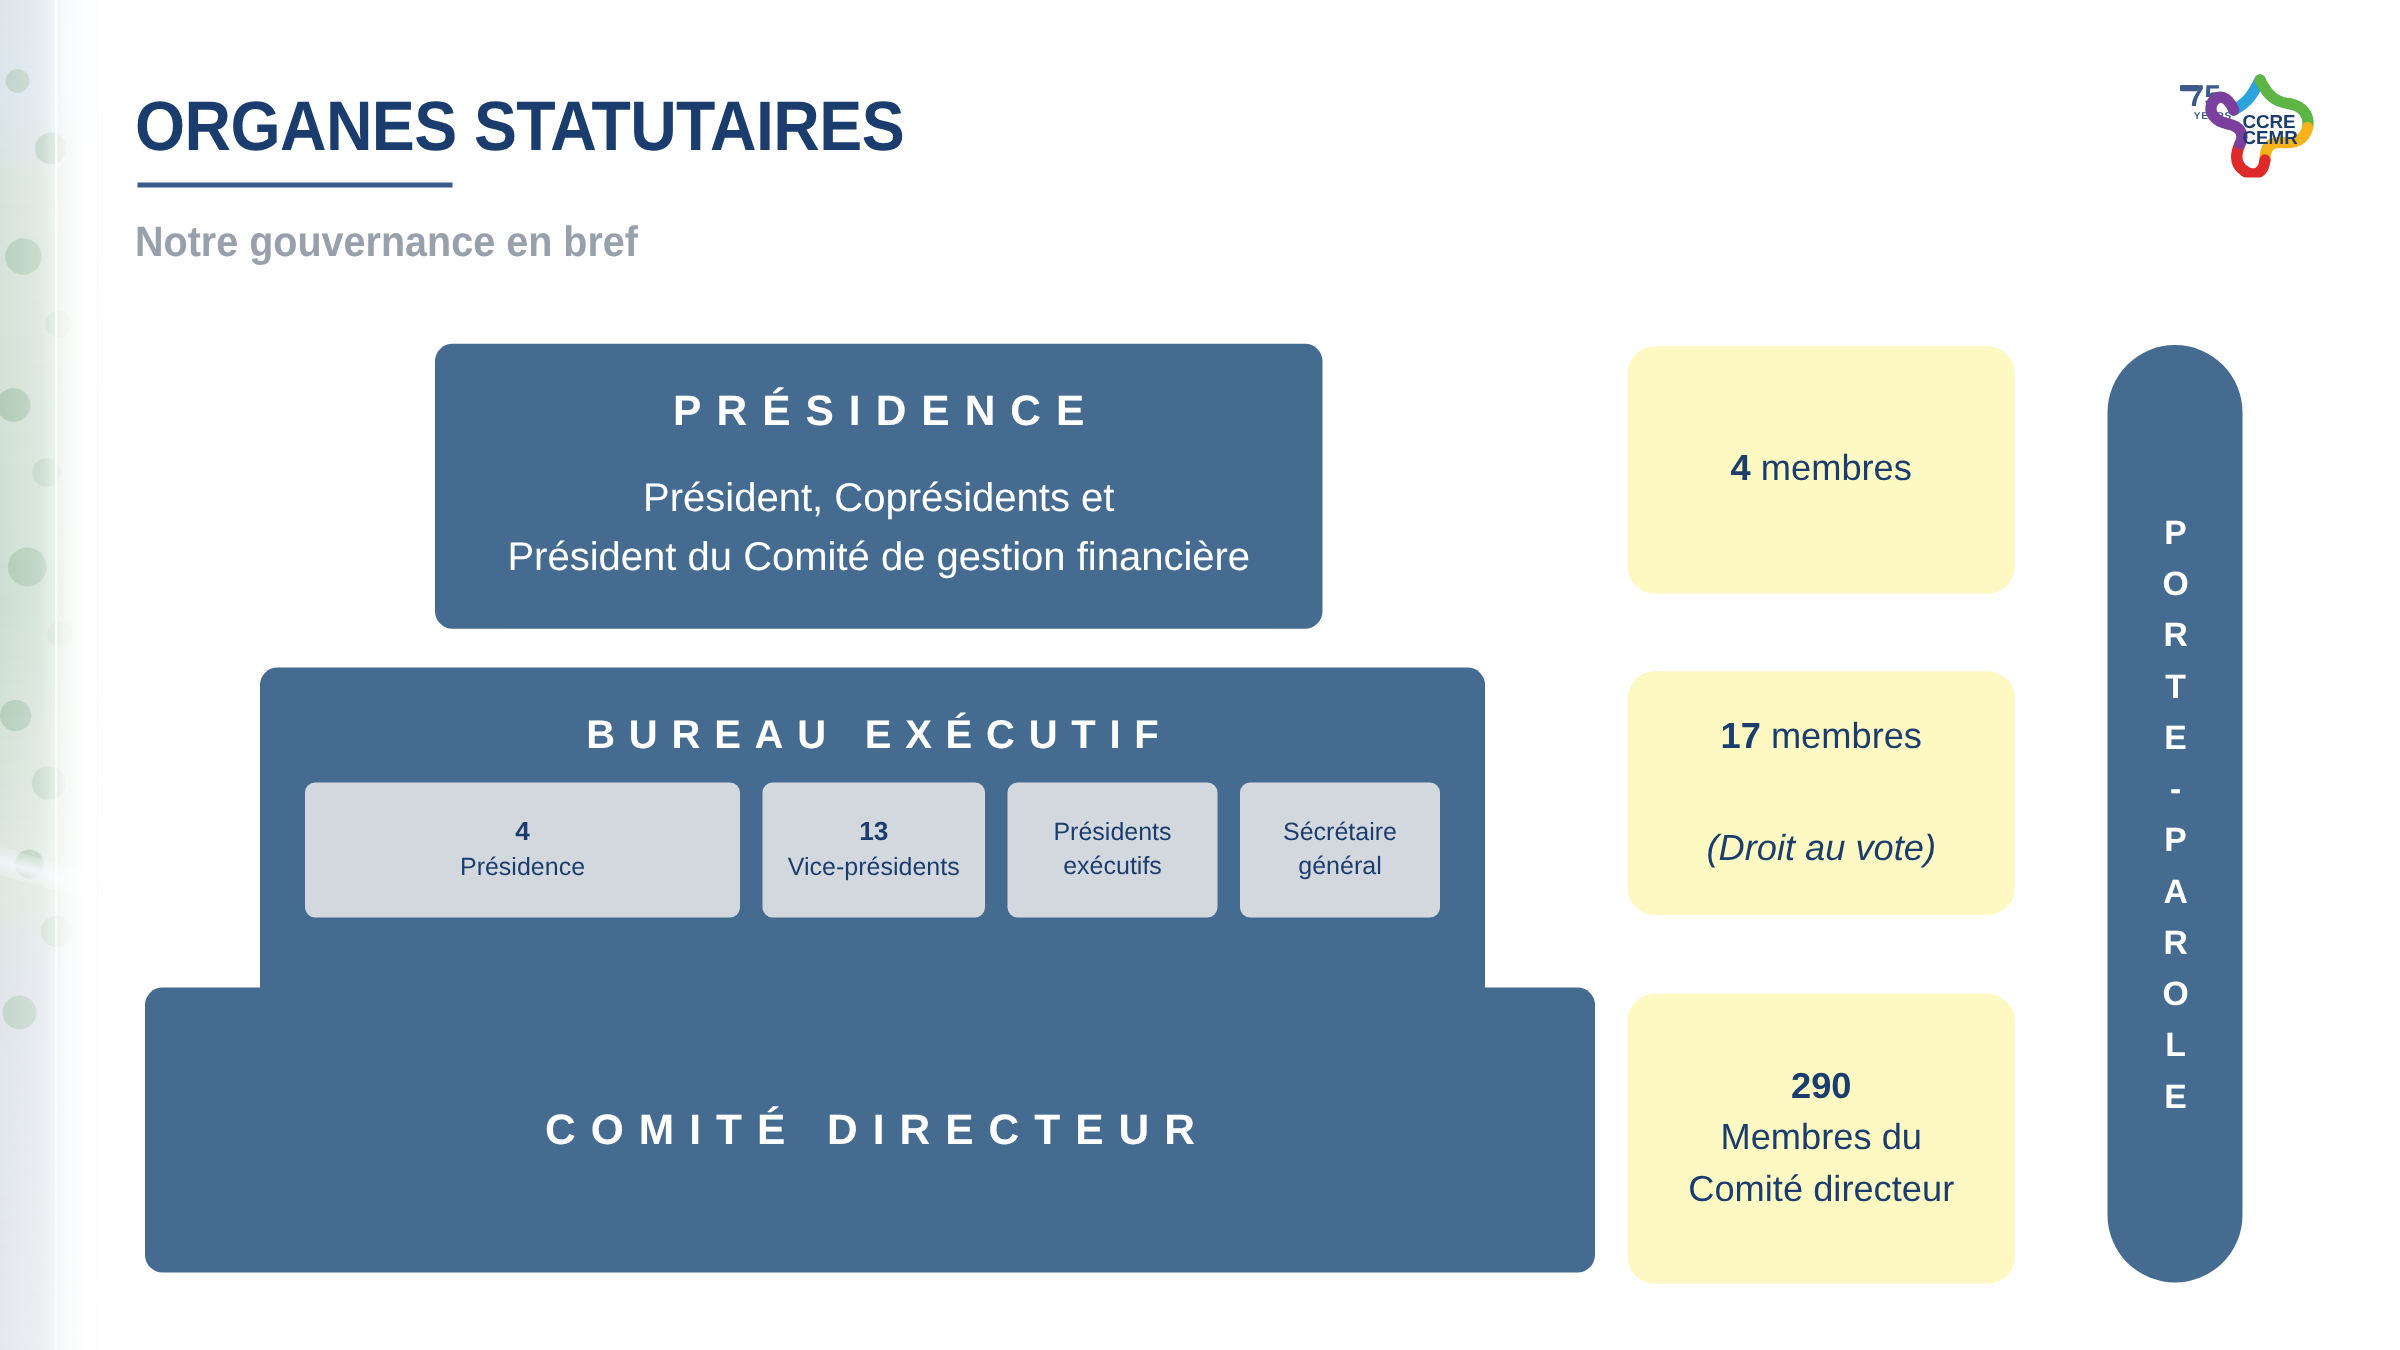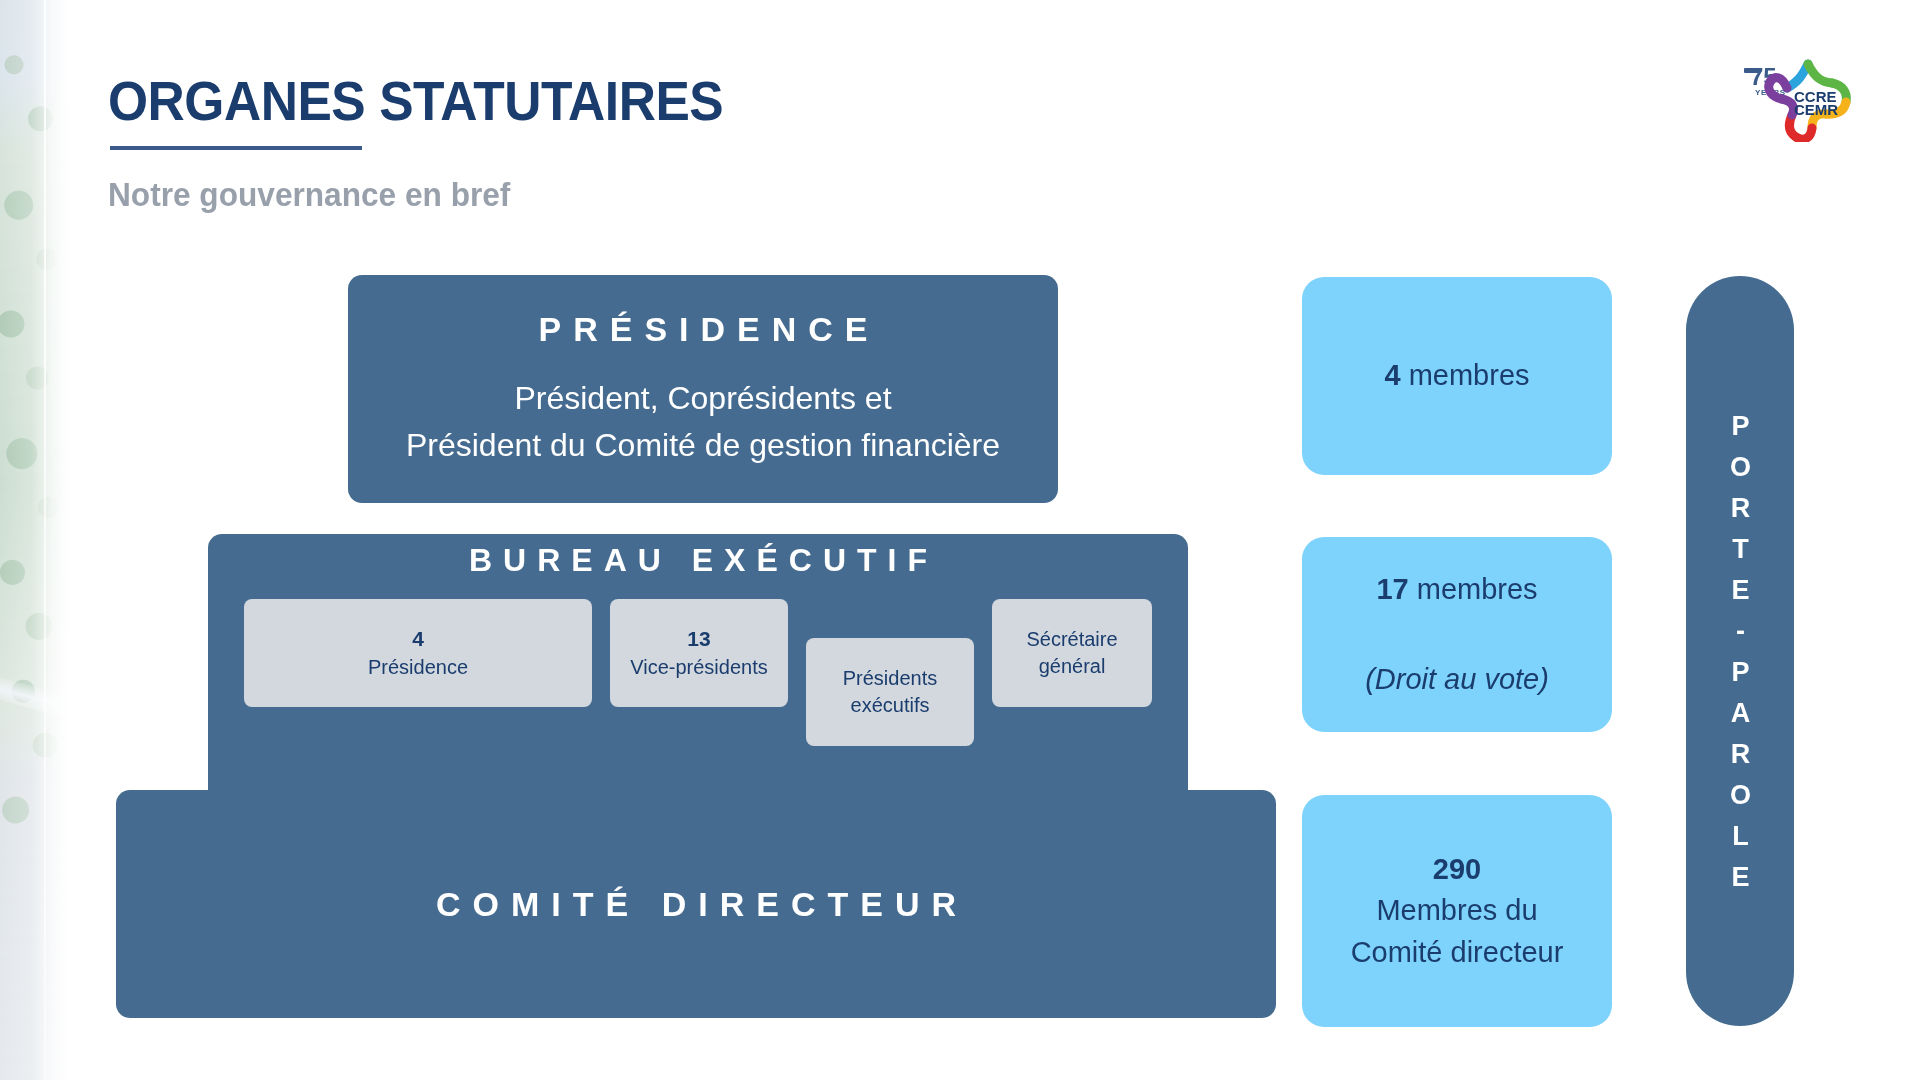--- a/index.html
+++ b/index.html
@@ -90,51 +90,51 @@
     color: #ffffff; font-size: 34px; font-weight: 700; letter-spacing: 12px;
     text-indent: 12px; margin-bottom: 26px;
   }
   #box-presidence .sub {
     color: #ffffff; font-size: 32px; line-height: 1.45; text-align: center; font-weight: 400;
   }
 
   #box-bureau {
     left: 208px; top: 534px; width: 980px; height: 276px;
     display: flex; flex-direction: column; align-items: center;
-    padding-top: 8px;
+    padding-top: 35px;
   }
   #box-bureau .head {
     color: #ffffff; font-size: 32px; font-weight: 700; letter-spacing: 11px;
     text-indent: 11px; margin-bottom: 20px;
   }
   #bureau-cards { display: flex; align-items: stretch; gap: 18px; }
   .mini-card {
     background: #D2D8DE; border-radius: 8px;
     display: flex; flex-direction: column; align-items: center; justify-content: center;
     color: #1B3D6E; text-align: center; padding: 6px 10px;
   }
   .mini-card .n { font-size: 21px; font-weight: 700; line-height: 1.35; }
   .mini-card .t { font-size: 20px; font-weight: 400; line-height: 1.35; }
   .mini-card.w1 { width: 348px; height: 108px; }
   .mini-card.w2 { width: 178px; height: 108px; }
-  .mini-card.w3 { width: 168px; height: 108px; margin-top: 39px; }
+  .mini-card.w3 { width: 168px; height: 108px; }
   .mini-card.w4 { width: 160px; height: 108px; }
 
   #box-comite {
     left: 116px; top: 790px; width: 1160px; height: 228px;
     display: flex; align-items: center; justify-content: center;
   }
   #box-comite .head {
     color: #ffffff; font-size: 34px; font-weight: 700; letter-spacing: 12px;
     text-indent: 12px;
   }
 
   
   .stat-card {
-    position: absolute; background: #7dd3fc; border-radius: 22px;
+    position: absolute; background: #fef9c3; border-radius: 22px;
     display: flex; flex-direction: column; align-items: center; justify-content: center;
     color: #1B3D6E; text-align: center;
   }
   .stat-card .line { font-size: 29px; line-height: 1.42; font-weight: 400; }
   .stat-card .line b { font-weight: 700; }
   .stat-card .line.it { font-style: italic; margin-top: 48px; }
   #stat-1 { left: 1302px; top: 277px; width: 310px; height: 198px; }
   #stat-2 { left: 1302px; top: 537px; width: 310px; height: 195px; }
   #stat-3 { left: 1302px; top: 795px; width: 310px; height: 232px; }
 

